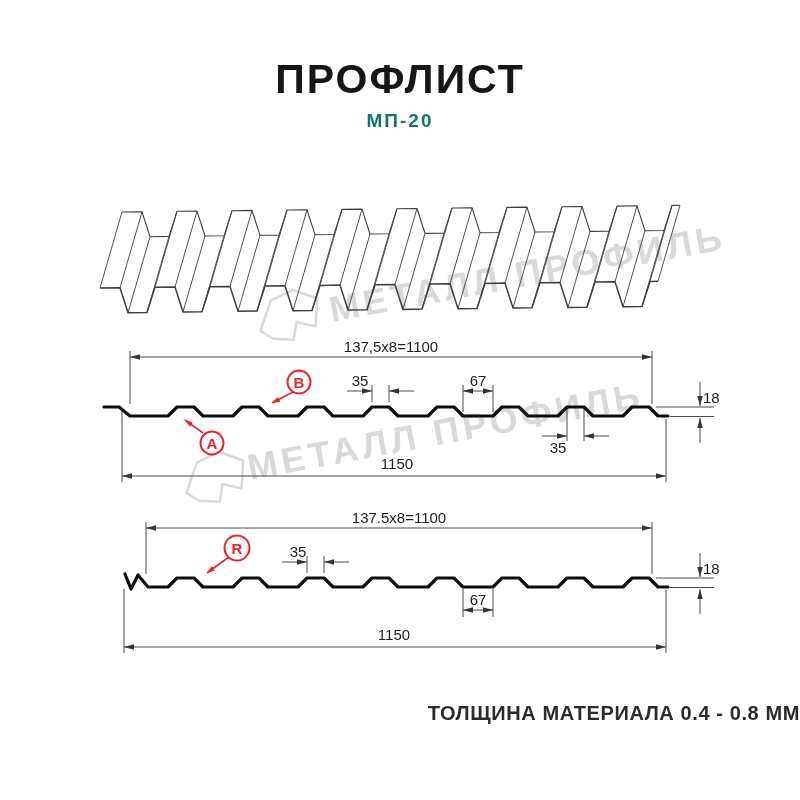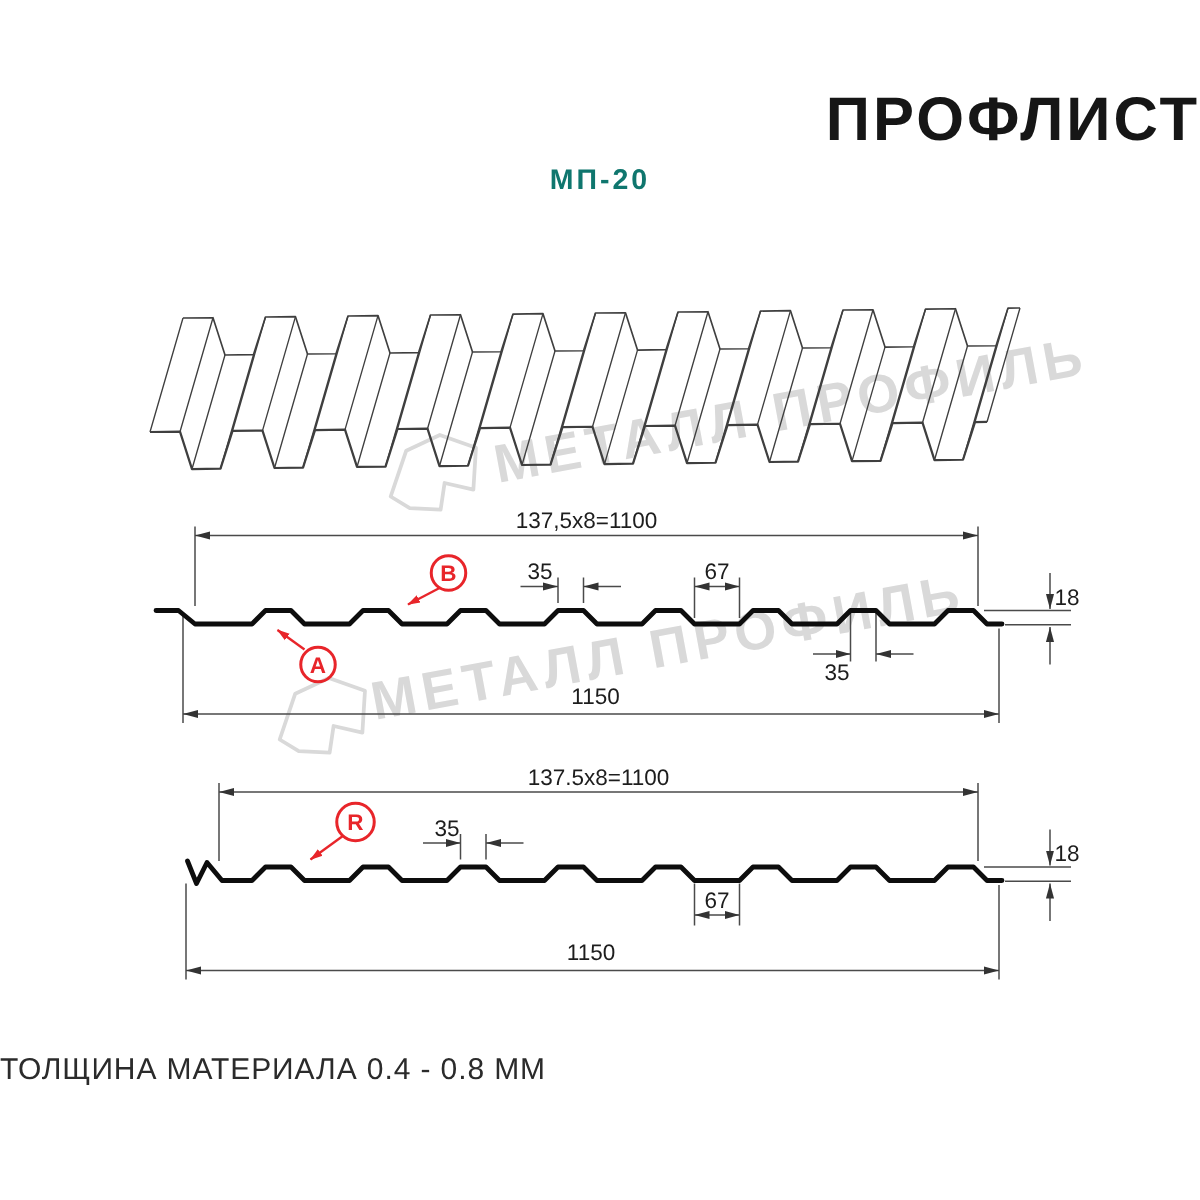--- a/index.html
+++ b/index.html
@@ -1,23 +1,23 @@
 <!DOCTYPE html>
 <html><head>
 <meta charset="utf-8">
 <style>
   html,body{margin:0;padding:0;background:#fff;}
   .page{position:relative;width:800px;height:800px;background:#ffffff;overflow:hidden;
         font-family:"Liberation Sans",sans-serif;}
-  .title{position:absolute;top:56px;left:0;width:100%;text-align:right;
+  .title{position:absolute;top:56px;left:0;width:100%;text-align:center;
          font-size:41px;font-weight:bold;letter-spacing:2px;color:#161616;}
   .subtitle{position:absolute;top:110px;left:0;width:100%;text-align:center;
          font-size:19px;font-weight:bold;letter-spacing:2px;color:#0f766e;}
-  .footer{position:absolute;top:702px;left:0;width:100%;text-align:left;
-         font-size:20px;font-weight:normal;letter-spacing:0.6px;color:#2b2b2b;}
+  .footer{position:absolute;top:702px;left:0;width:100%;text-align:right;
+         font-size:20px;font-weight:bold;letter-spacing:0.6px;color:#2b2b2b;}
   svg{position:absolute;left:0;top:0;}
   .thin{stroke:#4a4a4a;stroke-width:1;fill:none;}
   .prof{stroke:#0d0d0d;stroke-width:3.2;fill:none;stroke-linejoin:round;stroke-linecap:round;}
   .dimt{font-size:15px;fill:#1d1d1d;}
   .wmt{font-size:36px;font-weight:bold;letter-spacing:4px;fill:#d9d9d9;}
   .wml{stroke:#d9d9d9;stroke-width:2.5;fill:none;stroke-linejoin:round;}
   .m3d{stroke:#3f3f3f;fill:none;stroke-linejoin:round;}
   .redl{stroke:#e8252a;stroke-width:1.6;fill:none;}
   .redc{stroke:#e8252a;stroke-width:2;fill:none;}
   .redt{font-size:15px;font-weight:bold;fill:#e8252a;text-anchor:middle;}

